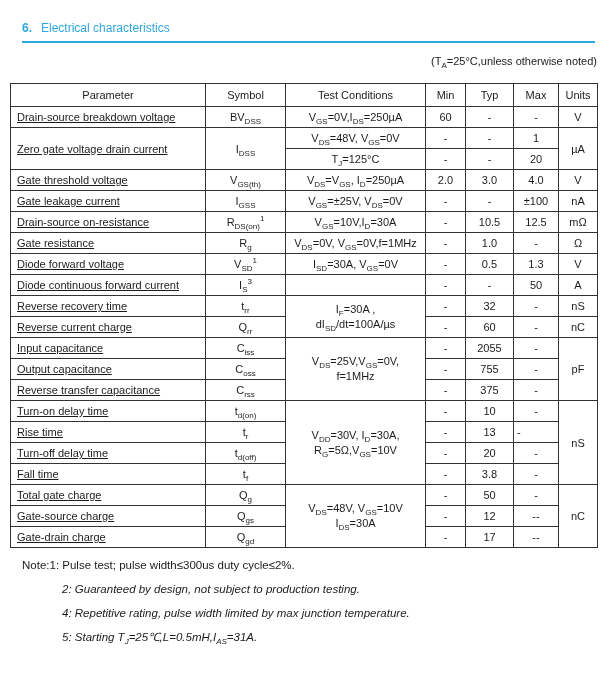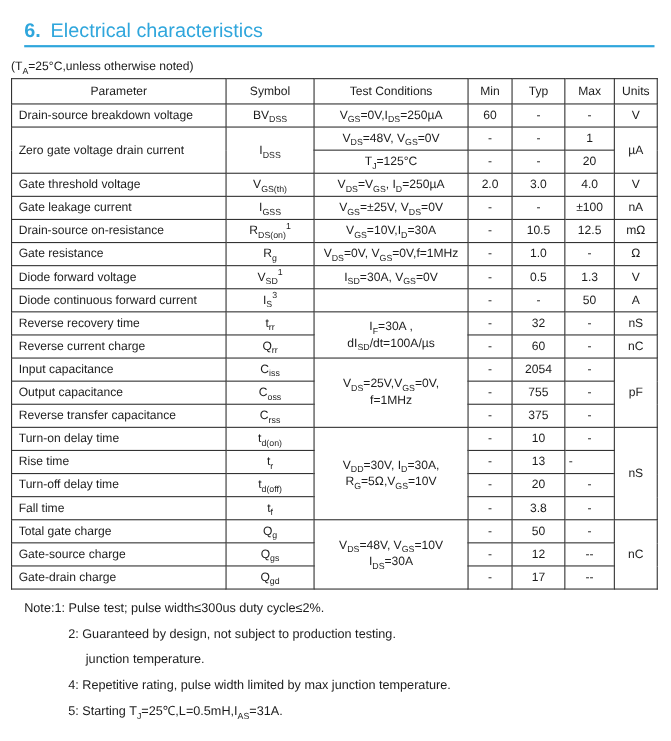--- a/index.html
+++ b/index.html
@@ -8,55 +8,55 @@
     font-family:"Liberation Sans", sans-serif; color:#1c1c1c;
     position:relative;
   }
   
   .section-title {
     margin:19px 15px 0 22px;
     width:573px;
     border-bottom:2px solid #2fa6dc;
     padding-bottom:4px;
     color:#2fa6dc;
-    font-size:18px;
+    font-size:12px;
     line-height:18px;
     white-space:nowrap;
   }
   .sec-num { font-weight:bold; }
   .sec-label { margin-left:9px; }
   
   .cond-note {
-    width:587px; margin:12px 0 4px 10px;
-    text-align:left; font-size:11px; color:#1c1c1c;
+    width:587px; margin:12px 0 16px 10px;
+    text-align:right; font-size:11px; color:#1c1c1c;
   }
   
   table.ec-table {
     border-collapse:collapse; table-layout:fixed;
     width:587px; margin-left:10px;
     font-size:11px; color:#1c1c1c;
   }
   .ec-table th, .ec-table td {
     border:1px solid #333;
     text-align:center; vertical-align:middle;
     font-weight:normal;
     height:20px; padding:0 2px;
     overflow:hidden; white-space:nowrap;
   }
   .ec-table th { height:22px;margin-left:15px; }
-  .ec-table td.param { text-align:left; padding-left:6px; }
+  .ec-table td.param { text-align:left; padding-left:6px;text-decoration:underline; }
   .ec-table td.dash-left { text-align:left; padding-left:3px; }
   .ec-table td .cond-line { display:block; line-height:15px; }
   sub { font-size:8px; line-height:0; }
   sup { font-size:8px; line-height:0; }
   
   .notes { margin-top:9px; font-size:11.5px; }
   .note-line { line-height:16px; margin-bottom:8px; }
   .ind-0 { margin-left:22px; }
-  .ind-1 { margin-left:62px; }
+  .ind-1 { margin-left:62px;font-style:italic; }
   .ind-2 { margin-left:78px; }
   .note-cont { margin-top:-1px; margin-bottom:7px; }
 </style>
 </head>
 <body>
 
 <div class="section-title">
   <span class="sec-num">6.</span><span class="sec-label">Electrical characteristics</span>
 </div>
 
@@ -183,21 +183,21 @@
       <td>nC</td>
     </tr>
     <tr>
       <td class="param">Input capacitance</td>
       <td>C<sub>iss</sub></td>
       <td rowspan="3">
         <span class="cond-line">V<sub>DS</sub>=25V,V<sub>GS</sub>=0V,</span>
         <span class="cond-line">f=1MHz</span>
       </td>
       <td>-</td>
-      <td>2054</td>
+      <td>2055</td>
       <td>-</td>
       <td rowspan="3">pF</td>
     </tr>
     <tr>
       <td class="param">Output capacitance</td>
       <td>C<sub>oss</sub></td>
       <td>-</td>
       <td>755</td>
       <td>-</td>
     </tr>
@@ -266,16 +266,15 @@
       <td>-</td>
       <td>17</td>
       <td>--</td>
     </tr>
   </tbody>
 </table>
 
 <div class="notes">
   <div class="note-line ind-0">Note:1: Pulse test; pulse width≤300us duty cycle≤2%.</div>
   <div class="note-line ind-1">2: Guaranteed by design, not subject to production testing.</div>
-  <div class="note-line ind-2 note-cont">junction temperature.</div>
   <div class="note-line ind-1">4: Repetitive rating, pulse width limited by max junction temperature.</div>
   <div class="note-line ind-1">5: Starting T<sub>J</sub>=25℃,L=0.5mH,I<sub>AS</sub>=31A.</div>
 </div>
 
 </body></html>

